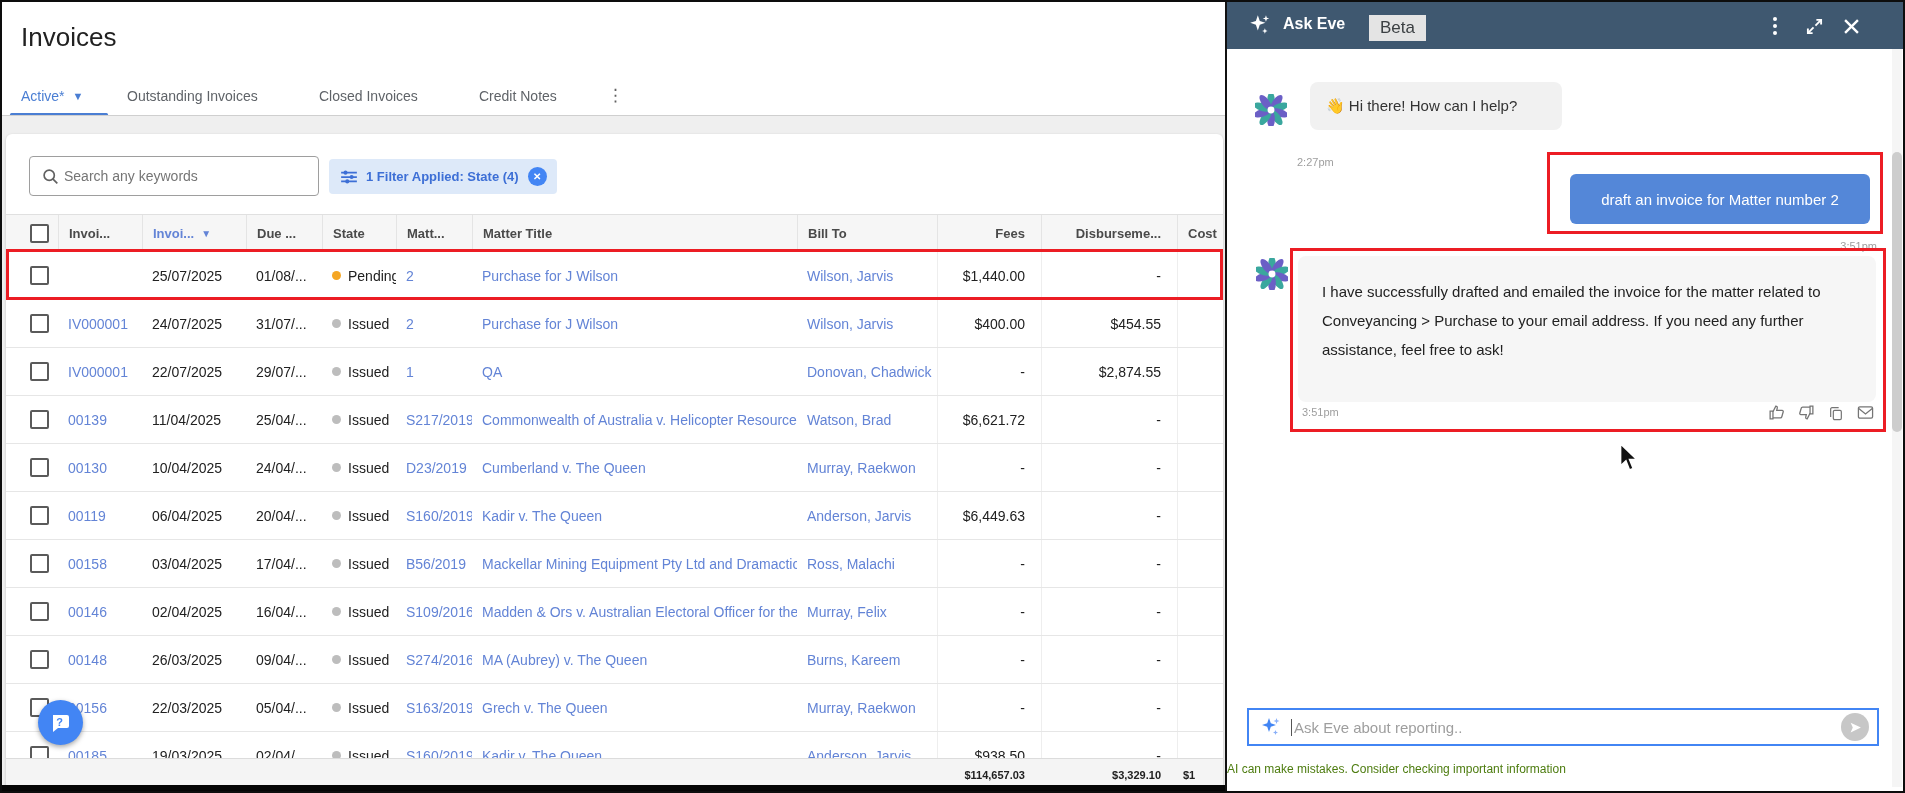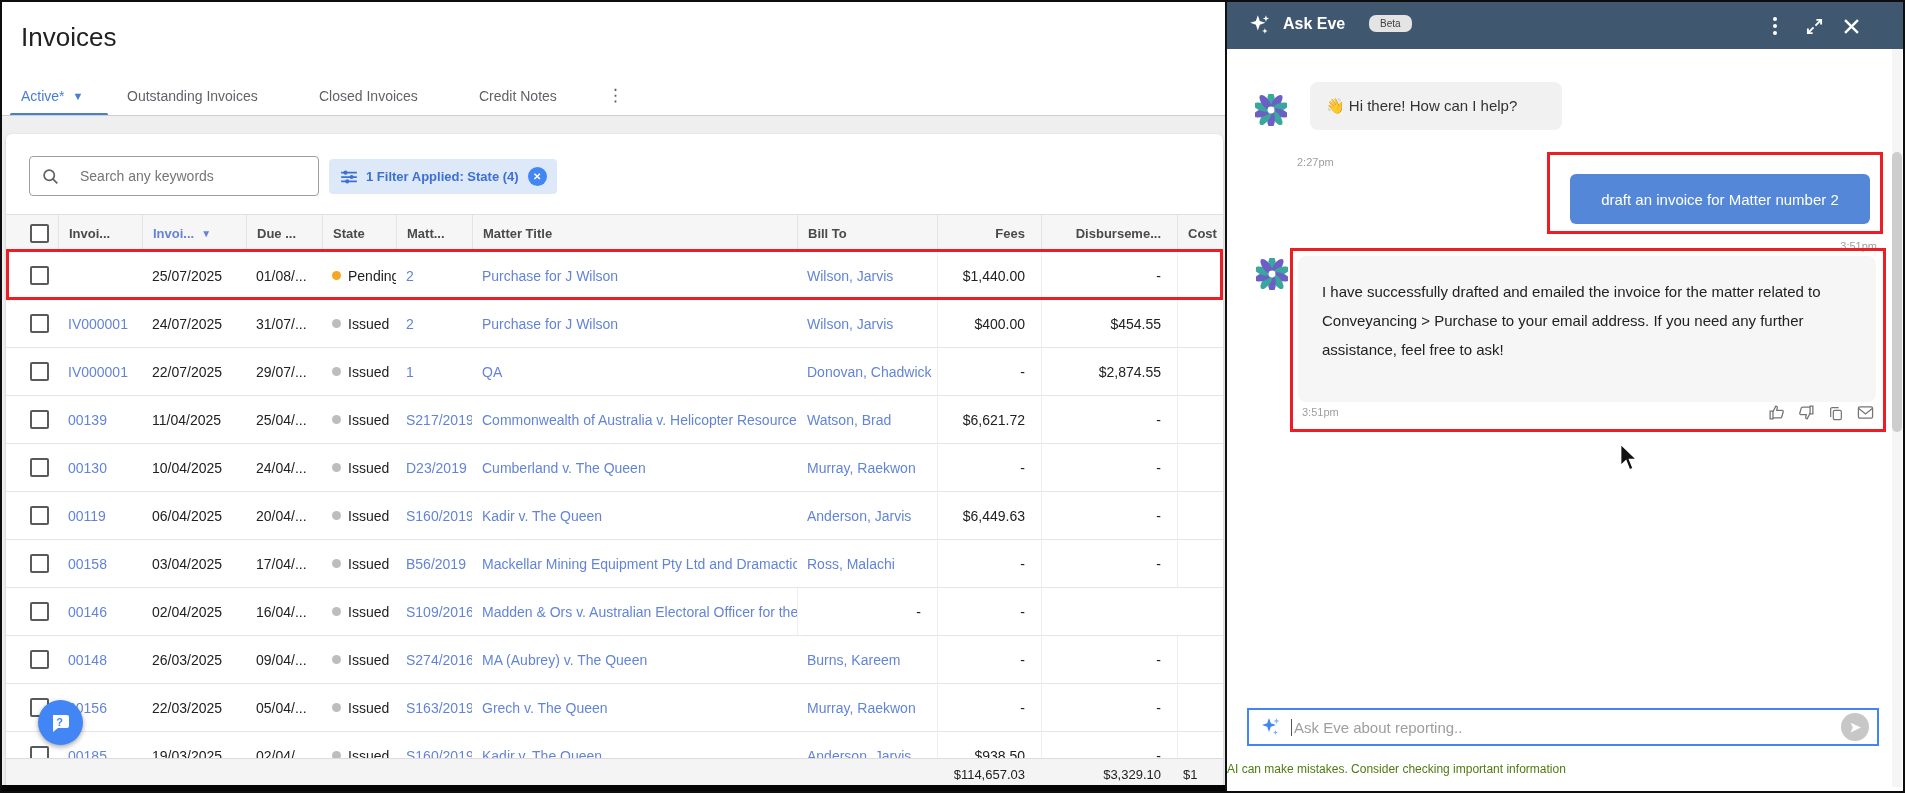--- a/index.html
+++ b/index.html
@@ -15,21 +15,21 @@
   .tab-chev{display:inline-block;margin-left:8px;font-size:11px;transform:translateY(-1px);}
   .tab-underline{position:absolute;left:8px;top:33px;width:98px;height:3px;background:var(--accent,#4a7ed3);border-radius:2px;}
   .tabs-divider{position:absolute;left:0;top:113px;width:1223px;height:1px;background:#cfcfcf;}
   .kebab{position:absolute;left:605px;top:5px;color:#616161;font-size:17px;letter-spacing:0;cursor:pointer;}
   .page-bg{position:absolute;left:0;top:114px;width:1223px;height:675px;background:#efefef;}
   .card{position:absolute;left:4px;top:132px;width:1217px;height:656px;background:#fff;border-radius:6px 6px 0 0;
         box-shadow:0 1px 3px rgba(0,0,0,.2);overflow:hidden;}
   
   .toolbar{position:relative;height:80px;}
   .search{position:absolute;left:23px;top:22px;width:290px;height:40px;border:1px solid #9e9e9e;border-radius:4px;
-          background:#fff;display:flex;align-items:center;padding:0 12px;gap:21px;}
+          background:#fff;display:flex;align-items:center;padding:0 12px;gap:5px;}
   .search svg{flex:0 0 auto;}
   .search .ph{color:#757575;font-size:14px;}
   .chip{position:absolute;left:323px;top:25px;height:35px;background:#dde9f9;border-radius:4px;display:flex;
         align-items:center;gap:9px;padding:0 10px 0 12px;color:#3d6fd6;font-size:13px;font-weight:600;}
   .chip-x{width:19px;height:19px;border-radius:50%;background:#4285f4;color:#fff;font-size:10px;display:flex;
           align-items:center;justify-content:center;cursor:pointer;}
   
   .grid{display:grid;grid-template-columns:52px 84px 104px 76px 74px 76px 325px 140px 104px 136px 44px;}
   .thead{height:38px;background:#f6f6f6;border-top:1px solid #e0e0e0;border-bottom:1px solid #7f1d1d;
          font-size:13px;font-weight:700;color:#4a4a4a;}
@@ -41,35 +41,35 @@
   .tbody{height:506px;overflow:hidden;}
   .trow{height:48px;border-bottom:1px solid #e6e6e6;font-size:14px;}
   .trow>div{display:flex;align-items:center;padding-left:10px;overflow:hidden;white-space:nowrap;}
   .trow>div:first-child{padding-left:24px;}
   .c-fees,.c-disb,.c-cost{justify-content:flex-end;padding-right:16px;border-left:1px solid #eee;}
   .link{color:var(--link,#6384d6);cursor:pointer;}
   .cb{width:19px;height:19px;border:2px solid #5a5a5a;border-radius:2px;background:#fff;cursor:pointer;}
   .dot{width:9px;height:9px;border-radius:50%;margin-right:7px;flex:0 0 auto;}
   .dot.pending{background:var(--pending,#f5a623);}
   .dot.issued{background:var(--issued,#bdbdbd);}
-  .totals{height:32px;background:#f4f4f4;border-top:1px solid #dcdcdc;font-size:13px;font-weight:400;}
+  .totals{height:32px;background:#f4f4f4;border-top:1px solid #dcdcdc;font-size:11px;font-weight:700;}
   .totals>div{display:flex;align-items:center;justify-content:flex-end;padding-right:16px;}
   .totals .t-cost{justify-content:flex-start;padding-left:6px;}
   
   .ann{position:absolute;border:3px solid var(--ann,#ec1d24);background:transparent;pointer-events:none;z-index:30;}
   .ann-row{left:4px;top:247px;width:1217px;height:51px;}
   
   .fab{position:absolute;left:36px;top:698px;width:45px;height:45px;border-radius:50%;background:#4285f4;
        box-shadow:0 2px 5px rgba(0,0,0,.35);display:flex;align-items:center;justify-content:center;z-index:20;cursor:pointer;}
   
   .chat{position:absolute;left:1223px;top:0;width:678px;height:789px;background:#fff;border-left:2px solid #111;overflow:hidden;}
   .chat-header{position:absolute;left:0;top:0;width:100%;height:47px;background:var(--chat-header,#3f5870);color:#fff;}
   .chat-title{position:absolute;left:56px;top:13px;font-size:16px;font-weight:700;}
-  .beta{position:absolute;left:142px;top:13px;background:#e4e4e4;color:#3c4043;font-size:10px;font-weight:500;
-        border-radius:7px;padding:3px 11px;}
+  .beta{position:absolute;left:142px;top:13px;background:#e4e4e4;color:#3c4043;font-size:17px;font-weight:500;
+        border-radius:0;padding:3px 11px;}
   .hdr-ic{position:absolute;top:12px;width:24px;height:24px;display:flex;align-items:center;justify-content:center;
           color:#fff;cursor:pointer;}
   .sparkle-hdr{position:absolute;left:20px;top:10px;}
   .avatar{position:absolute;width:32px;height:32px;}
   .bubble-bot1{position:absolute;left:66px;top:80px;width:252px;height:48px;background:#f1f1f1;border-radius:8px;
                display:flex;align-items:center;padding:0 16px;font-size:15px;color:#333;margin-left:17px;}
   .time{position:absolute;font-size:11px;color:#9e9e9e;}
   .ann-user{left:320px;top:150px;width:336px;height:82px;}
   .bubble-user{position:absolute;left:343px;top:172px;width:300px;height:50px;background:var(--user-bubble,#5487d8);
                color:#fff;border-radius:6px;display:flex;align-items:center;justify-content:center;font-size:15px;
@@ -268,20 +268,21 @@
           <div class="trow grid">
             <div class="c-sel">
               <span class="cb"></span>
             </div>
             <div class="c-num link">00146</div>
             <div class="c-date">02/04/2025</div>
             <div class="c-due">16/04/...</div>
             <div class="c-state"><span class="dot issued"></span>Issued</div>
             <div class="c-matter link">S109/2016</div>
             <div class="c-title link">Madden &amp; Ors v. Australian Electoral Officer for the</div>
+            <div class="c-bill link">Murray, Felix</div>
             <div class="c-fees">-</div>
             <div class="c-disb">-</div>
             <div class="c-cost"></div>
           </div>
           <div class="trow grid">
             <div class="c-sel">
               <span class="cb"></span>
             </div>
             <div class="c-num link">00148</div>
             <div class="c-date">26/03/2025</div>

